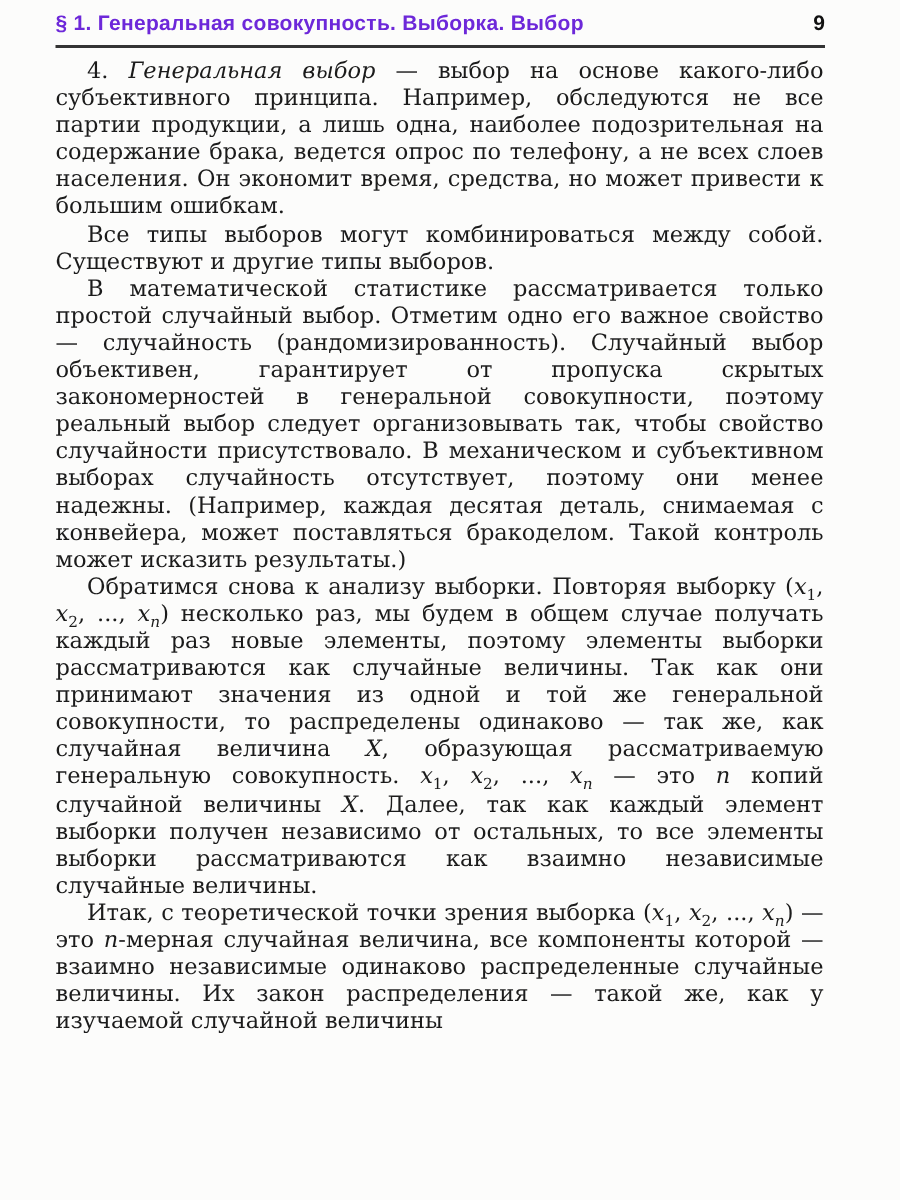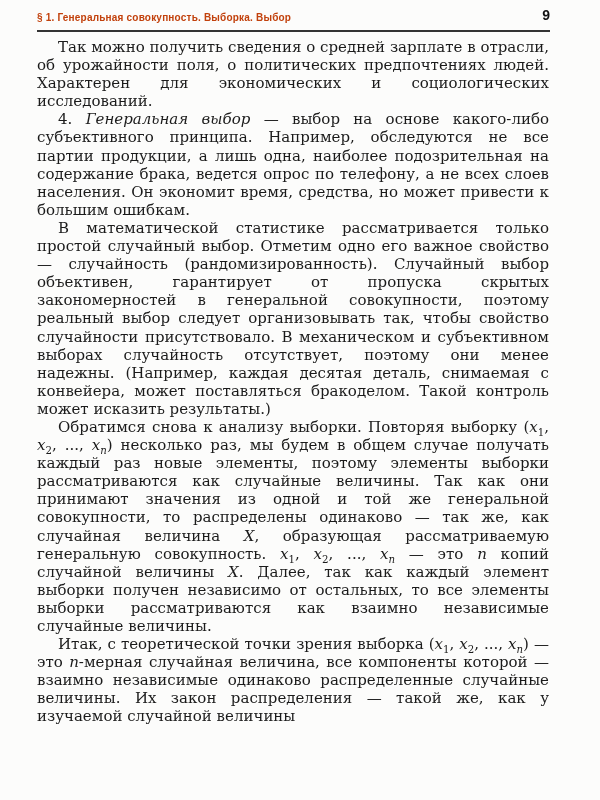--- a/index.html
+++ b/index.html
@@ -23,23 +23,23 @@
     right: 50px;
     display: flex;
     justify-content: space-between;
     align-items: flex-end;
     border-bottom: 2.5px solid #343434;
     padding-bottom: 7px;
     font-family: "Liberation Sans", "DejaVu Sans", sans-serif;
     font-weight: bold;
   }
   .running-head .title {
-    font-size: 10px;
+    font-size: 14px;
     letter-spacing: 0.2px;
-    color: #c2410c;
+    color: #6d28d9;
   }
   .running-head .pageno {
     font-size: 14px;
     color: #111;
   }
   .content {
     position: absolute;
     top: 38px;
     left: 37px;
     width: 512px;
@@ -66,20 +66,20 @@
 <body>
 
 <div class="page">
 
   <div class="running-head">
     <span class="title">§ 1. Генеральная совокупность. Выборка. Выбор</span>
     <span class="pageno">9</span>
   </div>
 
   <div class="content">
-      <p><span>Так можно получить сведения о средней зарплате в отрасли, об урожайности поля, о политических предпочтениях людей. Характерен для экономических и социологических исследований.</span></p>
       <p><span>4. </span><span class="it">Генеральная выбор</span><span> — выбор на основе какого-либо субъективного принципа. Например, обследуются не все партии продукции, а лишь одна, наиболее подозрительная на содержание брака, ведется опрос по телефону, а не всех слоев населения. Он экономит время, средства, но может привести к большим ошибкам.</span></p>
+      <p><span>Все типы выборов могут комбинироваться между собой. Существуют и другие типы выборов.</span></p>
       <p><span>В математической статистике рассматривается только простой случайный выбор. Отметим одно его важное свойство — случайность (рандомизированность). Случайный выбор объективен, гарантирует от пропуска скрытых закономерностей в генеральной совокупности, поэтому реальный выбор следует организовывать так, чтобы свойство случайности присутствовало. В механическом и субъективном выборах случайность отсутствует, поэтому они менее надежны. (Например, каждая десятая деталь, снимаемая с конвейера, может поставляться бракоделом. Такой контроль может исказить результаты.)</span></p>
       <p><span>Обратимся снова к анализу выборки. Повторяя выборку (</span><span class="it">x</span><sub>1</sub><span>, </span><span class="it">x</span><sub>2</sub><span>, ..., </span><span class="it">x</span><sub class="it">n</sub><span>) несколько раз, мы будем в общем случае получать каждый раз новые элементы, поэтому элементы выборки рассматриваются как случайные величины. Так как они принимают значения из одной и той же генеральной совокупности, то распределены одинаково — так же, как случайная величина </span><span class="it">X</span><span>, образующая рассматриваемую генеральную совокупность. </span><span class="it">x</span><sub>1</sub><span>, </span><span class="it">x</span><sub>2</sub><span>, ..., </span><span class="it">x</span><sub class="it">n</sub><span> — это </span><span class="it">n</span><span> копий случайной величины </span><span class="it">X</span><span>. Далее, так как каждый элемент выборки получен независимо от остальных, то все элементы выборки рассматриваются как взаимно независимые случайные величины.</span></p>
       <p><span>Итак, с теоретической точки зрения выборка (</span><span class="it">x</span><sub>1</sub><span>, </span><span class="it">x</span><sub>2</sub><span>, ..., </span><span class="it">x</span><sub class="it">n</sub><span>) — это </span><span class="it">n</span><span>-мерная случайная величина, все компоненты которой — взаимно независимые одинаково распределенные случайные величины. Их закон распределения — такой же, как у изучаемой случайной величины </span></p>
     </div>
 
 </div>
 
 </body></html>

